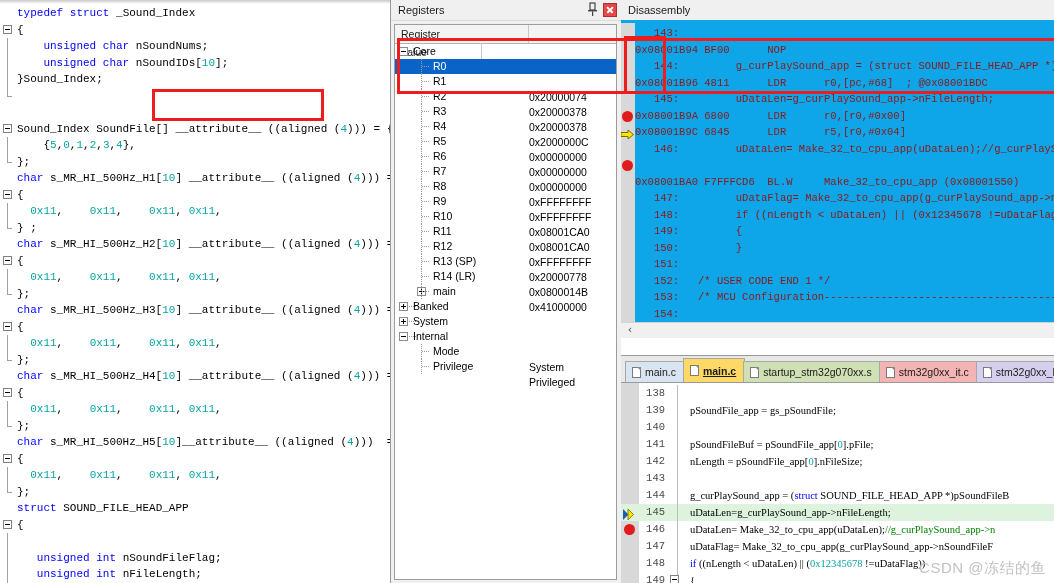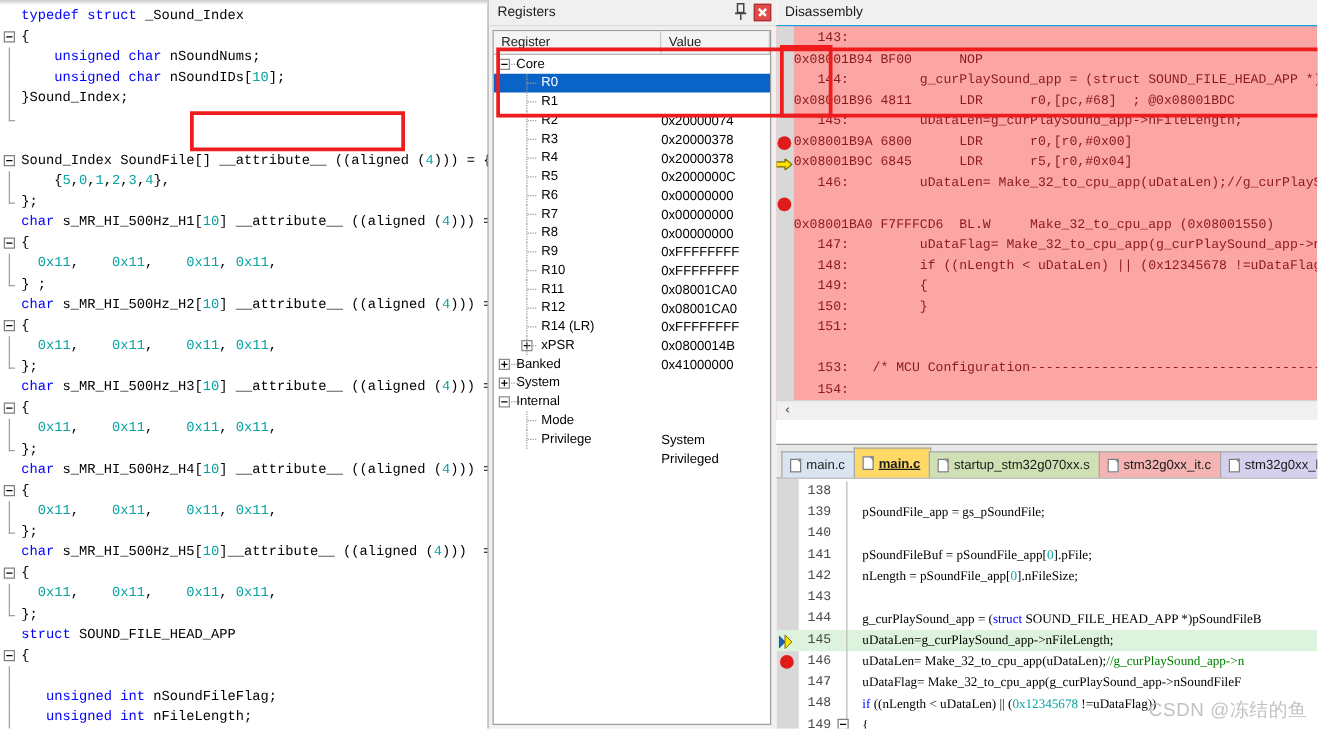--- a/index.html
+++ b/index.html
@@ -93,21 +93,21 @@
   }
   .close-btn:before{transform:rotate(45deg);}
   .close-btn:after{transform:rotate(-45deg);}
 
   #reg-table{
     position:absolute;left:3px;top:24px;width:223px;height:556px;
     background:#ffffff;border:1px solid #9c9c9c;box-sizing:border-box;
     overflow:hidden;
   }
   .reg-header{
-    display:flex;height:18px;border-bottom:1px solid #b4b4b4;background:#f4f4f4;
+    display:flex;height:18px;border-bottom:1px solid #b4b4b4;background:#f4f4f4;flex-direction:column;
   }
   .reg-header div{
     font-size:10.5px;color:#1b1b1b;line-height:18px;padding-left:6px;
     border-right:1px solid #c8c8c8;box-sizing:border-box;
   }
   .rh-name{width:134px;}
   .rh-value{width:87px;}
   .reg-body{position:relative;}
   .reg-row{
     position:relative;height:15px;line-height:15px;font-size:10.5px;color:#000;
@@ -134,21 +134,21 @@
     pointer-events:none;
   }
 
   
   #disasm-pane{
     position:absolute;left:621px;top:0;width:433px;height:355px;
     background:#ffffff;box-sizing:border-box;overflow:hidden;
   }
   #disasm-body{
     position:absolute;left:0;top:20px;width:433px;height:315px;
-    background:#fca5a5;border-top:1px solid #0ea5e9;overflow:hidden;
+    background:#0ea5e9;border-top:3px solid #0ea5e9;overflow:hidden;
   }
   .dis-gutter{
     position:absolute;left:0;top:0;width:14px;height:100%;
     background:#d8d8d8;
   }
   .dis-rows{position:absolute;left:0;top:2px;width:433px;}
   .dis-row{
     position:relative;height:16.5px;line-height:16.5px;white-space:pre;
     font-family:"Liberation Mono","DejaVu Sans Mono",monospace;
     font-size:10.5px;color:#8b1a1a;
@@ -357,28 +357,34 @@
           </div>
           <div class="reg-row">
             <span class="dotline" style="left:26px;top:0;height:15px;"></span>
             <span class="dash" style="left:27px;"></span>
             <span class="reg-name" style="left:38px">R12</span>
             <span class="reg-val">0xFFFFFFFF</span>
           </div>
           <div class="reg-row">
             <span class="dotline" style="left:26px;top:0;height:15px;"></span>
             <span class="dash" style="left:27px;"></span>
+            <span class="reg-name" style="left:38px">R13 (SP)</span>
+            <span class="reg-val">0x20000778</span>
+          </div>
+          <div class="reg-row">
+            <span class="dotline" style="left:26px;top:0;height:15px;"></span>
+            <span class="dash" style="left:27px;"></span>
             <span class="reg-name" style="left:38px">R14 (LR)</span>
             <span class="reg-val">0x0800014B</span>
           </div>
           <div class="reg-row">
             <span class="tree-exp plus" style="left:22px"></span>
             <span class="dotline" style="left:26px;top:0;height:15px;"></span>
             <span class="dash" style="left:27px;"></span>
-            <span class="reg-name" style="left:38px">xPSR</span>
+            <span class="reg-name" style="left:38px">main</span>
             <span class="reg-val">0x41000000</span>
           </div>
           <div class="reg-row">
             <span class="tree-exp plus" style="left:4px"></span>
             <span class="dash" style="left:14px;"></span>
             <span class="reg-name" style="left:18px">Banked</span>
             <span class="reg-val"></span>
           </div>
           <div class="reg-row">
             <span class="tree-exp plus" style="left:4px"></span>
@@ -426,21 +432,21 @@
                   <path d="M0 2.5 H7 V0 L12.5 4.5 L7 9 V6.5 H0 Z" fill="#ffe400" stroke="#7a6a00" stroke-width="1"></path>
                 </svg></span></span><span class="txt">0x08001B9C 6845      LDR      r5,[r0,#0x04]</span></div>
           <div class="dis-row"><span class="mark"></span><span class="txt">   146:         uDataLen= Make_32_to_cpu_app(uDataLen);//g_curPlaySound_</span></div>
           <div class="dis-row"><span class="mark"><span class="bp"></span></span></div>
           <div class="dis-row"><span class="mark"></span><span class="txt">0x08001BA0 F7FFFCD6  BL.W     Make_32_to_cpu_app (0x08001550)</span></div>
           <div class="dis-row"><span class="mark"></span><span class="txt">   147:         uDataFlag= Make_32_to_cpu_app(g_curPlaySound_app-&gt;nSound</span></div>
           <div class="dis-row"><span class="mark"></span><span class="txt">   148:         if ((nLength &lt; uDataLen) || (0x12345678 !=uDataFlag))</span></div>
           <div class="dis-row"><span class="mark"></span><span class="txt">   149:         {</span></div>
           <div class="dis-row"><span class="mark"></span><span class="txt">   150:         }</span></div>
           <div class="dis-row"><span class="mark"></span><span class="txt">   151:</span></div>
-          <div class="dis-row"><span class="mark"></span></div>
+          <div class="dis-row"><span class="mark"></span><span class="txt">   152:   /* USER CODE END 1 */</span></div>
           <div class="dis-row"><span class="mark"></span><span class="txt">   153:   /* MCU Configuration----------------------------------------</span></div>
           <div class="dis-row"><span class="mark"></span><span class="txt">   154:</span></div>
         </div>
       <div class="hscroll">
         <div class="arrow-l">‹</div>
       </div>
     </div>
   </div>
   <div id="disasm-annotation"></div>
 

